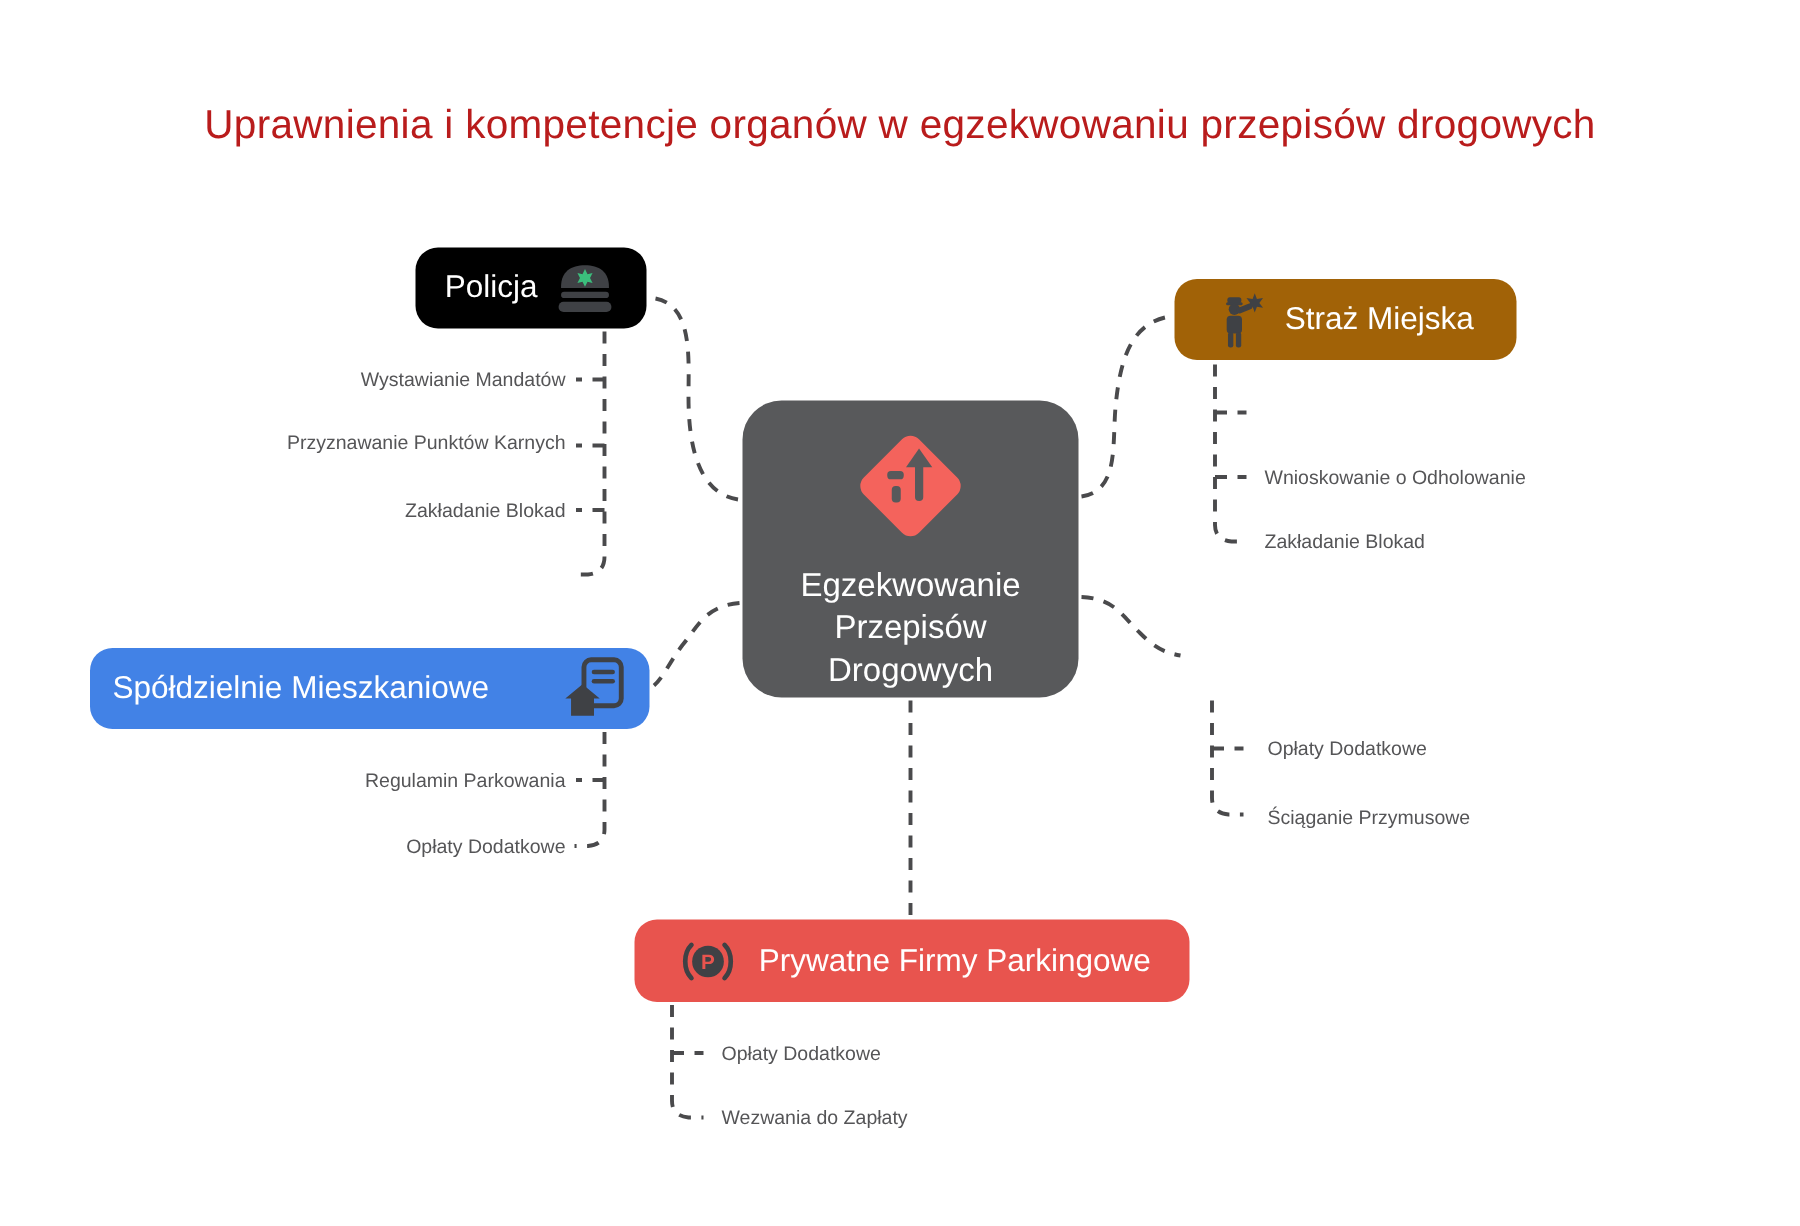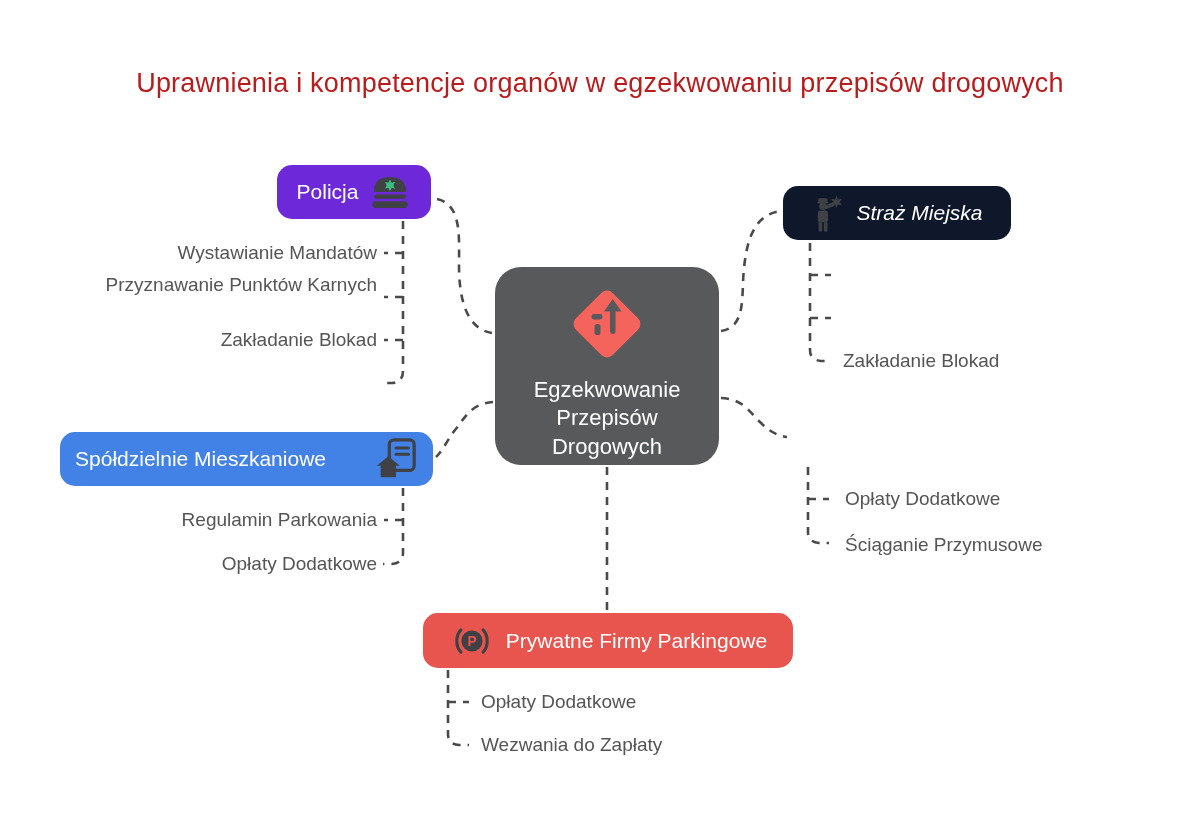--- a/index.html
+++ b/index.html
@@ -22,21 +22,21 @@
   .node-straz{left:783px;top:186px;width:228px;height:54px;background:#b55ce4;}
   .node-spoldzielnie{left:60px;top:432px;width:373px;height:54px;background:#4282e6;}
   .node-zarzadcy{left:790px;top:410px;width:235px;height:55px;background:#ddce1c;}
   .node-prywatne{left:423px;top:613px;width:370px;height:55px;background:#e8544e;}
   .node-center{
     left:495px;top:267px;width:224px;height:198px;background:#58595b;
     border-radius:26px;flex-direction:column;gap:13px;padding-top:10px;
   }
   .center-label{width:200px;text-align:center;font-size:22px;line-height:1.3;margin-top:-4px;}
   .item{
-    position:absolute;font-size:19px;color:#555557;white-space:nowrap;
+    position:absolute;font-size:13px;color:#555557;white-space:nowrap;
     transform:translateY(-50%);
   }
   .item.ra{text-align:right;}
 </style>
 </head>
 <body>
 
 <div class="canvas">
 
   <div class="title">Uprawnienia i kompetencje organów w egzekwowaniu przepisów drogowych</div>
@@ -72,48 +72,49 @@
     <svg width="86" height="86" viewBox="0 0 86 86">
       <rect x="17" y="17" width="52" height="52" rx="8" transform="rotate(45 43 43)" fill="#f4635c"></rect>
       <rect x="46" y="28" width="5.5" height="25" rx="2.7" fill="#58595b"></rect>
       <path d="M48.7 18 L57.5 30.5 L40 30.5 Z" fill="#58595b"></path>
       <rect x="27.5" y="33" width="11" height="5.5" rx="2.4" fill="#58595b"></rect>
       <rect x="30.5" y="43" width="6" height="11" rx="2.6" fill="#58595b"></rect>
     </svg>
     <div class="center-label">Egzekwowanie Przepisów Drogowych</div>
   </div>
 
-  <div class="node node-policja" style="background-color: #6d28d9;">
+  <div class="node node-policja" style="background-color: #000000;">
     <span>Policja</span>
     <svg width="42" height="36" viewBox="0 0 50 42">
       <path d="M6 20 C6 8 14 3 25 3 C36 3 44 8 44 20 L44 21 L6 21 Z" fill="#3f4145"></path>
       <path d="M25 6 L27 10 L31 9 L29 13 L31 17 L27 16 L25 20 L23 16 L19 17 L21 13 L19 9 L23 10 Z" fill="#3bbe7c"></path>
       <rect x="6" y="24" width="38" height="5" rx="2.5" fill="#3f4145"></rect>
       <rect x="4" y="32" width="42" height="8" rx="4" fill="#3f4145"></rect>
     </svg>
   </div>
   <div class="item ra" style="right:823px;top:253px;">Wystawianie Mandatów</div>
-  <div class="item ra" style="right:823px;top:285px;">Przyznawanie Punktów Karnych</div>
+  <div class="item ra" style="right:823px;top:295px;">Przyznawanie Punktów Karnych</div>
   <div class="item ra" style="right:823px;top:340px;">Zakładanie Blokad</div>
 
-  <div class="node node-straz" style="background-color: #0f172a; font-style: italic;">
+  <div class="node node-straz" style="background-color: #a16207;">
     <svg width="34" height="42" viewBox="0 0 40 46">
       <g fill="#3f4145">
         <rect x="8.5" y="5.5" width="11" height="4.5" rx="2"></rect>
         <rect x="7.5" y="9.5" width="13" height="2.4" rx="1.2"></rect>
         <circle cx="14" cy="15" r="4.4"></circle>
         <rect x="8" y="20" width="12" height="14" rx="3"></rect>
         <rect x="16" y="14.5" width="13" height="4.6" rx="2.3" transform="rotate(-22 16 17)"></rect>
         <rect x="9" y="33" width="4.2" height="12" rx="1.8"></rect>
         <rect x="15.2" y="33" width="4.2" height="12" rx="1.8"></rect>
         <path d="M30 2.5 L31.7 7 L36.5 6.2 L33.6 10 L36.5 13.8 L31.7 13 L30 17.5 L28.3 13 L23.5 13.8 L26.4 10 L23.5 6.2 L28.3 7 Z"></path>
       </g>
     </svg>
     <span>Straż Miejska</span>
   </div>
+  <div class="item" style="left:843px;top:318px;">Wnioskowanie o Odholowanie</div>
   <div class="item" style="left:843px;top:361px;">Zakładanie Blokad</div>
 
   <div class="node node-spoldzielnie" style="background-color: rgb(66, 130, 230); gap: 48px;">
     <span>Spółdzielnie Mieszkaniowe</span>
     <svg width="44" height="44" viewBox="0 0 46 46">
       <rect x="16" y="3" width="26" height="32" rx="5" fill="none" stroke="#3f4145" stroke-width="3.4"></rect>
       <line x1="23" y1="11.5" x2="36" y2="11.5" stroke="#3f4145" stroke-width="3.2" stroke-linecap="round"></line>
       <line x1="23" y1="18" x2="36" y2="18" stroke="#3f4145" stroke-width="3.2" stroke-linecap="round"></line>
       <path d="M3 30 L15 20 L27 30 L23 30 L23 42 L7 42 L7 30 Z" fill="#3f4145"></path>
     </svg>

